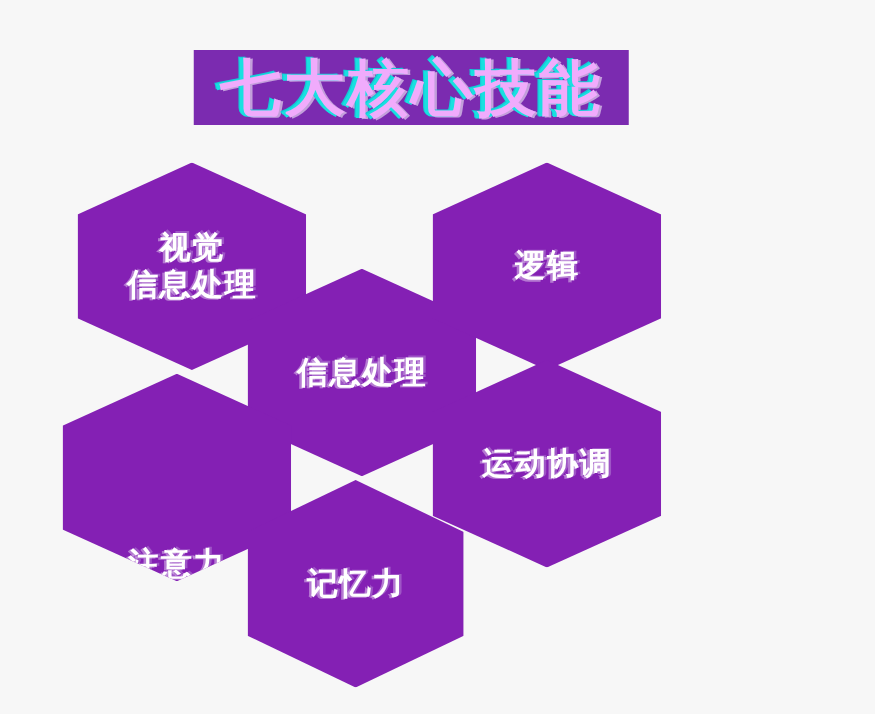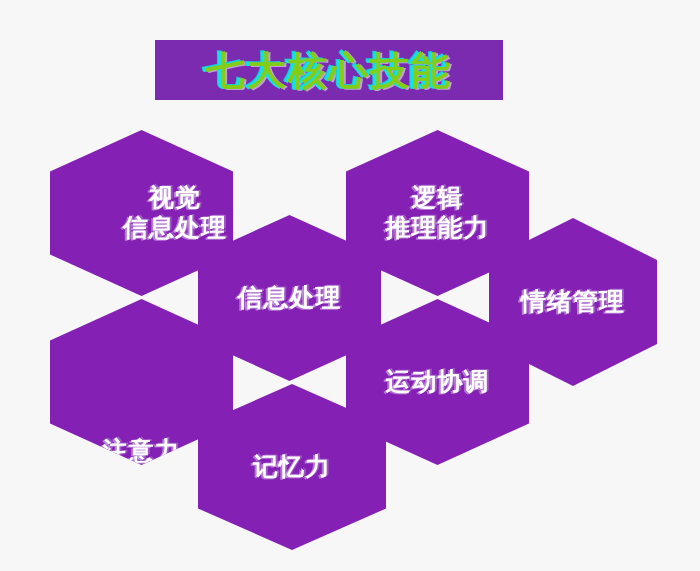--- a/index.html
+++ b/index.html
@@ -30,23 +30,23 @@
     height: 60px;
     background: #7B2BB0;
     display: flex;
     align-items: center;
     justify-content: center;
     box-sizing: border-box;
   }
 
   .title-text {
     position: relative;
-    font-size: 39px;
+    font-size: 49px;
     font-weight: bold;
-    color: #84cc16;
+    color: #f0abfc;
     letter-spacing: 2px;
     line-height: 1;
     white-space: nowrap;
     font-family: "DejaVu Sans", "Liberation Sans", sans-serif;
     text-shadow:
       -3px 0 0 #18E0E0,
       -4px -1px 0 #13C9D6,
        2px 1px 0 rgba(255,255,255,0.55);
   }
   .title-text::before {
@@ -94,27 +94,27 @@
   }
   .hex-label .line {
     display: block;
     white-space: nowrap;
   }
   .hex-label .line + .line {
     margin-top: 1px;
   }
 
   
-  #hex-visual      { left: 50px;  top: 130px; width: 183px; height: 166px; justify-content: flex-end; }
+  #hex-visual      { left: 62px;  top: 130px; width: 183px; height: 166px; }
   #hex-auditory    { left: 198px; top: 215px; width: 183px; height: 166px; }
   #hex-logic       { left: 346px; top: 130px; width: 183px; height: 166px; }
   #hex-emotion     { left: 489px; top: 218px; width: 168px; height: 168px; }
   #hex-attention   { left: 50px;  top: 299px; width: 183px; height: 166px; align-items: flex-end; }
-  #hex-memory      { left: 198px; top: 384px; width: 188px; height: 166px; }
-  #hex-motor       { left: 346px; top: 299px; width: 183px; height: 166px; }
+  #hex-memory      { left: 198px; top: 384px; width: 173px; height: 166px; }
+  #hex-motor       { left: 346px; top: 288px; width: 183px; height: 166px; }
 </style>
 </head>
 <body>
 
 <div id="infographic">
 
   <div class="title-banner">
     <div class="title-text" data-glitch="七大核心技能">七大核心技能</div>
   </div>
 
@@ -129,29 +129,23 @@
 
     <div class="hex" id="hex-auditory">
       <div class="hex-label">
         <span class="line">信息处理</span>
       </div>
     </div>
 
     <div class="hex" id="hex-logic">
       <div class="hex-label">
         <span class="line">逻辑</span>
-        <span class="line">推理能力</span>
       </div>
     </div>
 
-    <div class="hex" id="hex-emotion">
-      <div class="hex-label">
-        <span class="line">情绪管理</span>
-      </div>
-    </div>
 
     <div class="hex" id="hex-attention">
       <div class="hex-label">
         <span class="line">注意力</span>
       </div>
     </div>
 
     <div class="hex" id="hex-memory">
       <div class="hex-label">
         <span class="line">记忆力</span>

